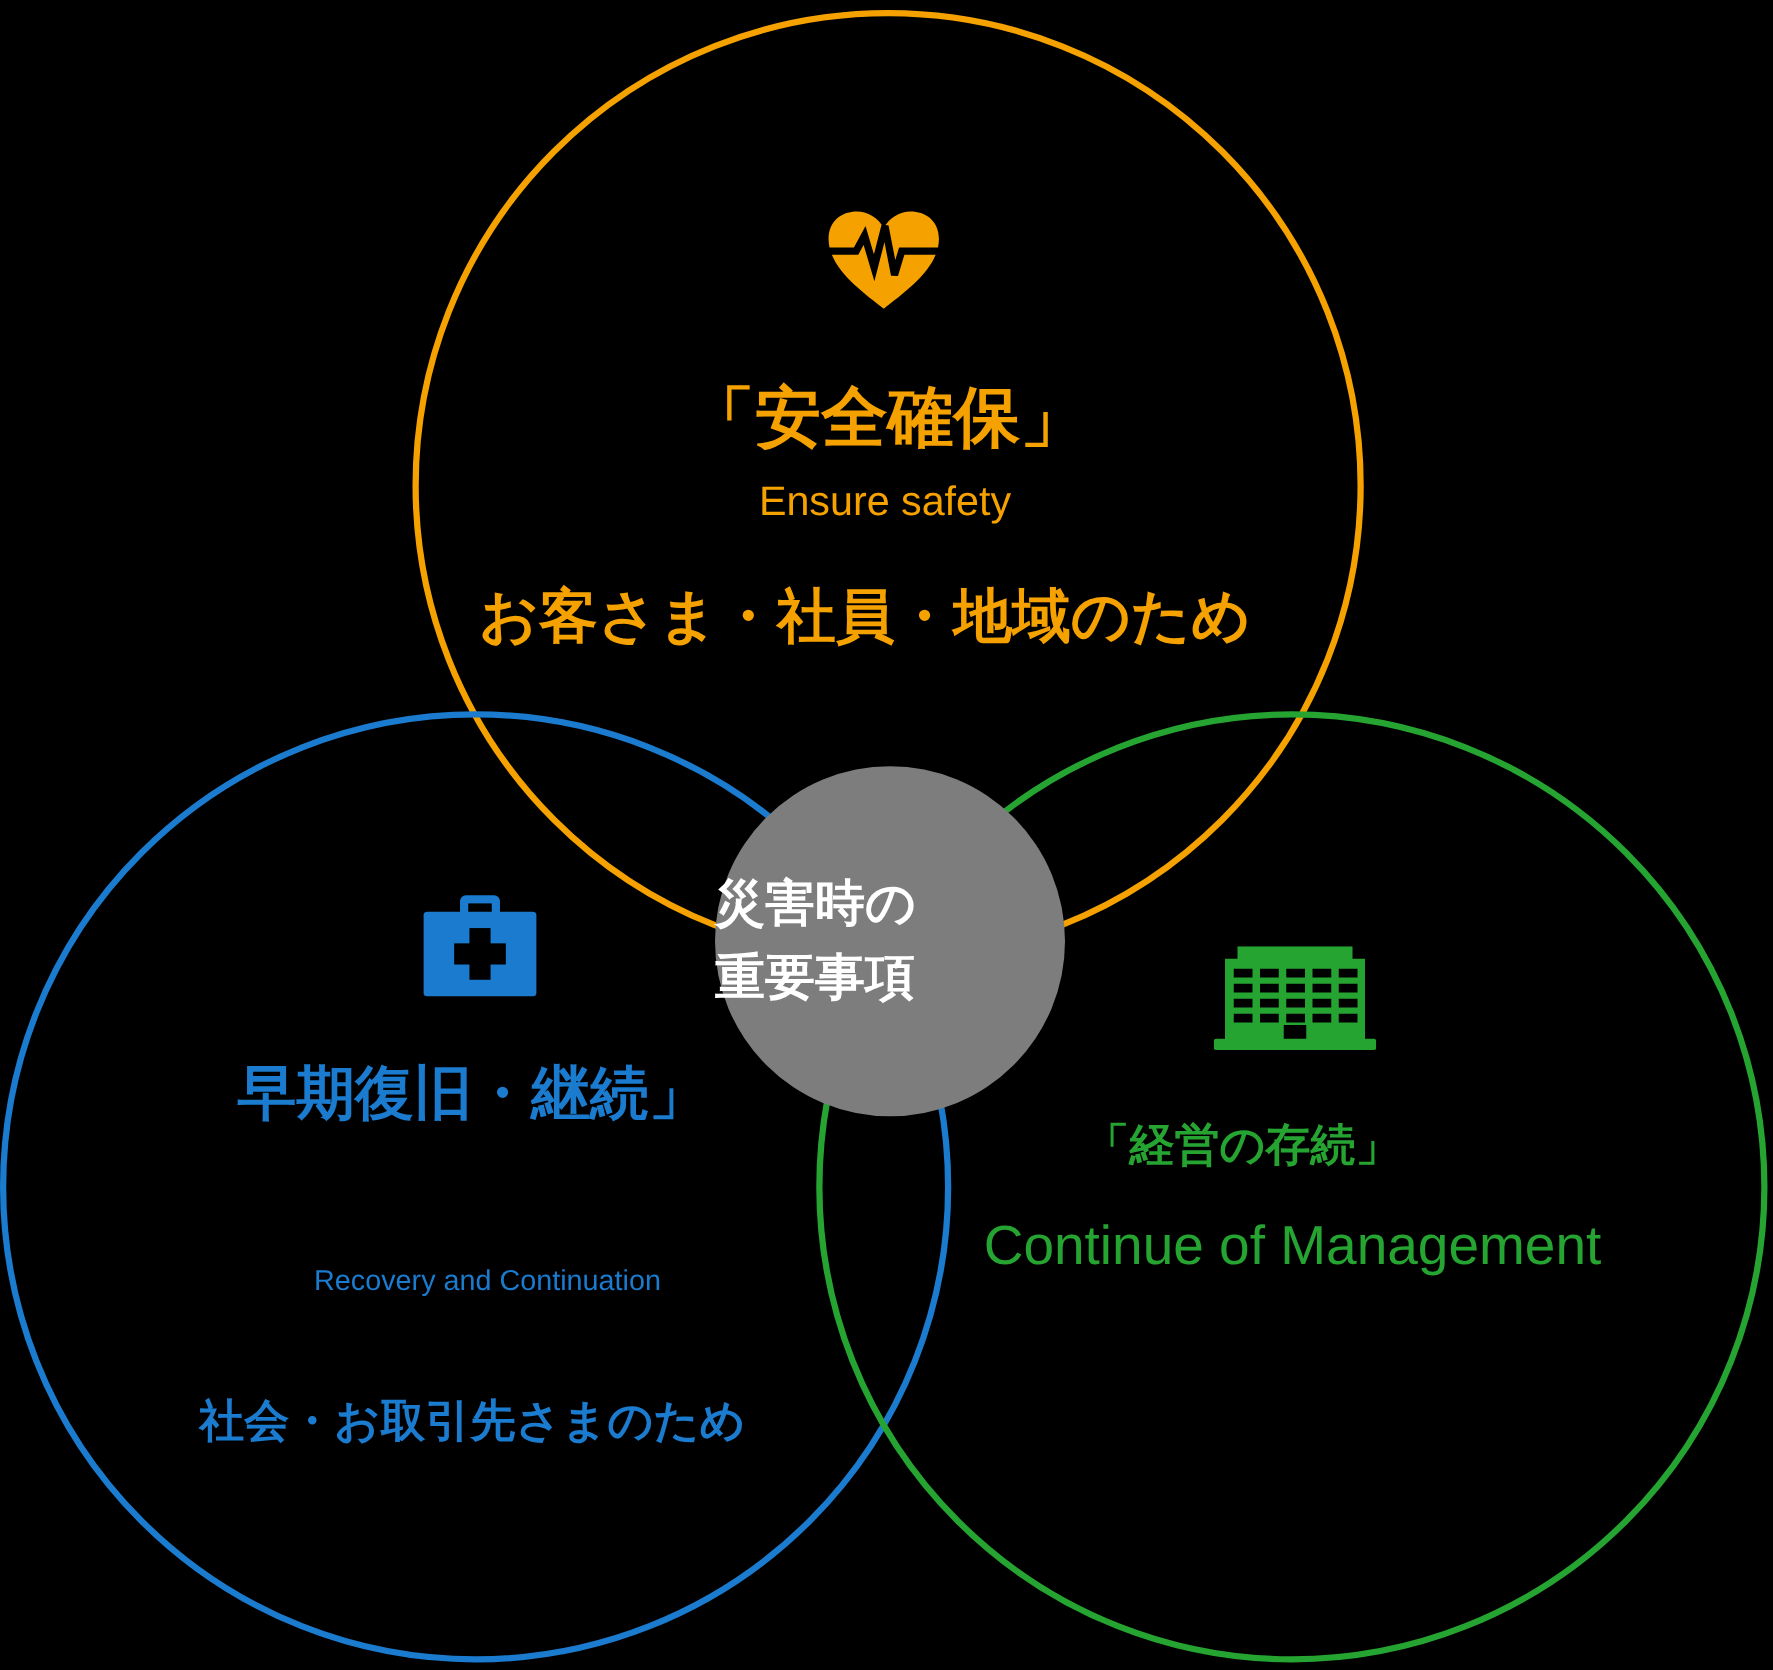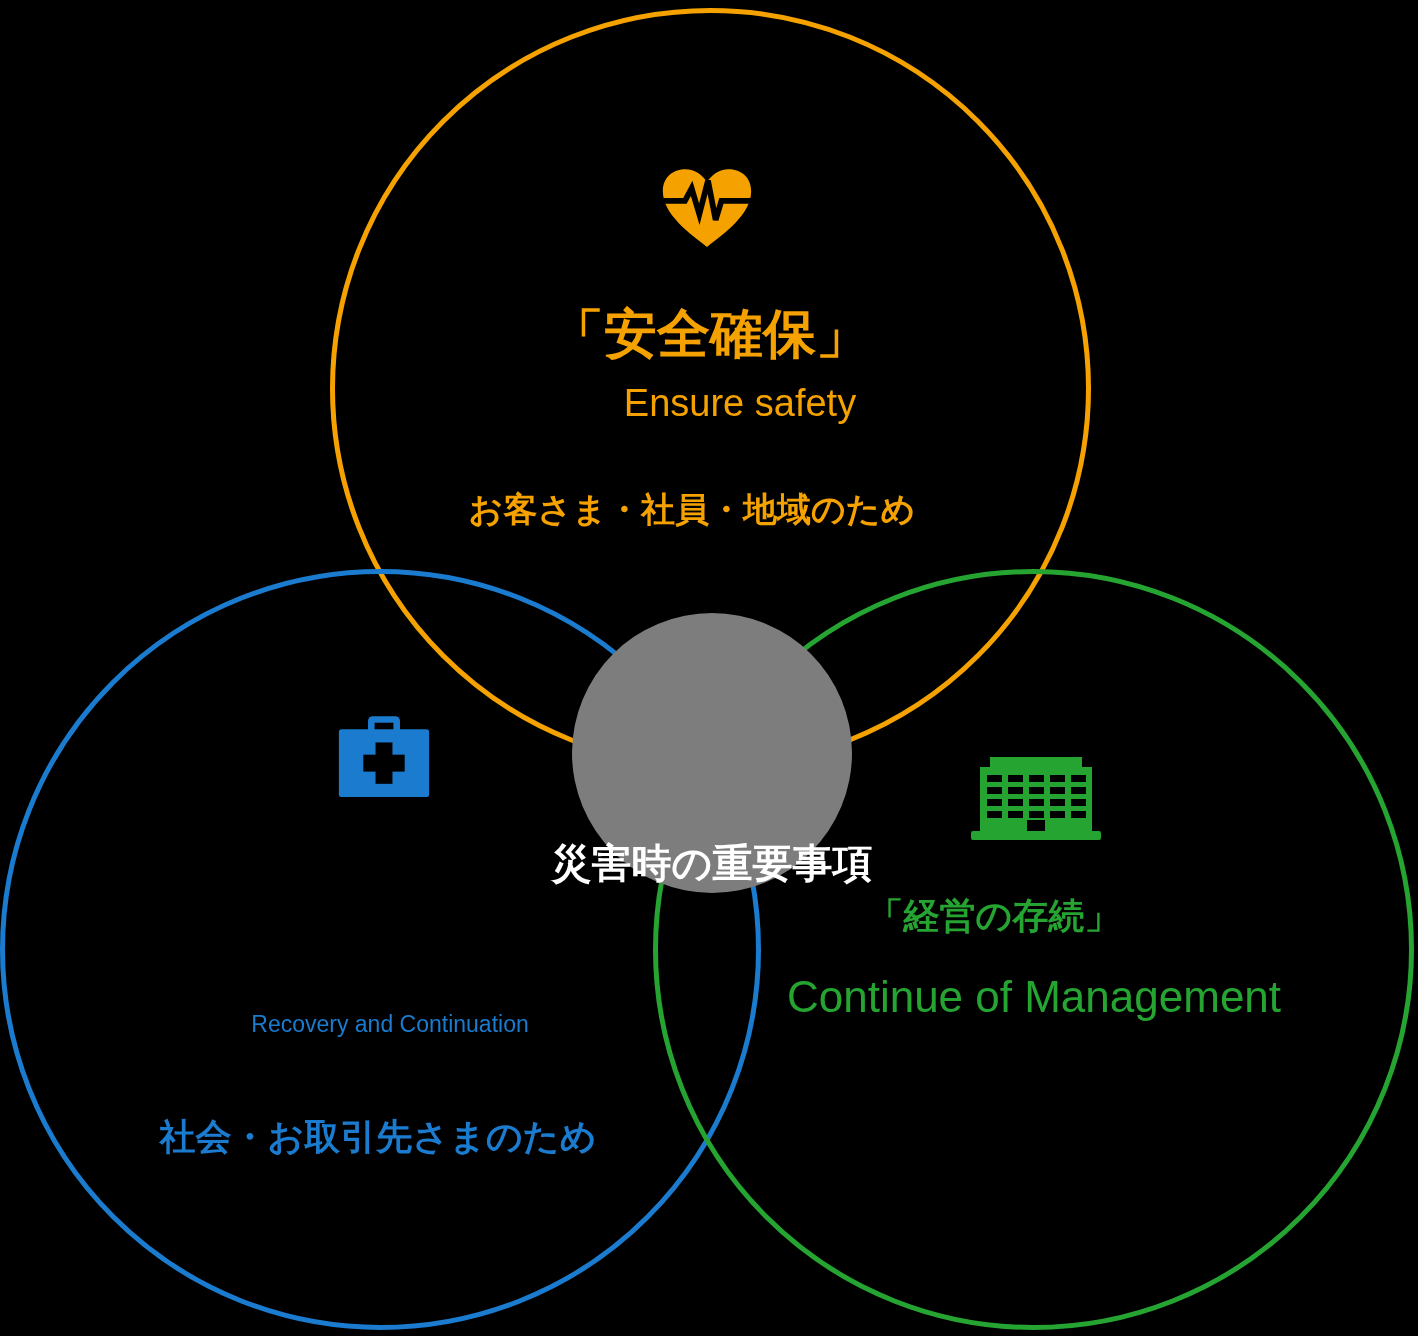--- a/index.html
+++ b/index.html
@@ -31,44 +31,44 @@
   .center-badge {
     position: absolute;
     left: 572px;
     top: 613px;
     width: 280px;
     height: 280px;
     border-radius: 50%;
     background: var(--gray, #7D7D7D);
     z-index: 4;
     display: flex;
-    flex-direction: row;
-    align-items: flex-end;
+    flex-direction: column;
+    align-items: flex-start;
     justify-content: center;
   }
   .center-badge .line {
     color: var(--center_text, #FFFFFF);
     font-size: 40px;
     font-weight: bold;
     line-height: 59px;
     white-space: nowrap;
   }
 
   .abs { position: absolute; transform: translateX(-50%); white-space: nowrap; z-index: 5; }
   .icon { position: absolute; z-index: 5; }
 
   .jp-title { font-weight: bold; text-align: right; }
   .orange { color: var(--orange, #F5A200); }
   .blue   { color: var(--blue,  #1A7BCF); }
   .green  { color: var(--green, #26A431); }
 
   
   .safety-title    { left: 710px; top: 299px;  font-size: 53px; }
-  .safety-sub      { left: 708px; top: 382px;  font-size: 38px; margin-left: 32px; }
-  .safety-aud      { left: 692px; top: 487px;  font-size: 34px; font-weight: bold; }
+  .safety-sub      { left: 708px; top: 382px;  font-size: 33px; }
+  .safety-aud      { left: 692px; top: 462px;  font-size: 47px; font-weight: bold; }
   .heart-icon      { left: 659px; top: 166px; }
 
   
   .recovery-title  { left: 378px; top: 833px;  font-size: 47px; line-height: 81px; text-align: center; }
   .recovery-sub    { left: 390px; top: 1011px; font-size: 23px; }
   .recovery-aud    { left: 378px; top: 1113px; font-size: 36px; font-weight: bold; }
   .firstaid-icon   { left: 337px; top: 716px; }
 
   
   .mgmt-title      { left: 994px; top: 892px;  font-size: 36px; }
@@ -99,20 +99,21 @@
   <div class="abs orange safety-aud">お客さま・社員・地域のため</div>
 
   <svg class="icon firstaid-icon" width="94" height="83" viewBox="0 0 100 88" aria-hidden="true">
     <rect x="33" y="0" width="34" height="22" rx="5" fill="var(--blue, #1A7BCF)"></rect>
     <rect x="40" y="7" width="20" height="15" fill="#000000"></rect>
     <rect x="2" y="14" width="96" height="72" rx="3" fill="var(--blue, #1A7BCF)"></rect>
     <rect x="41" y="28" width="18" height="44" fill="#000000"></rect>
     <rect x="28" y="41" width="44" height="18" fill="#000000"></rect>
   </svg>
   <div class="abs jp-title blue recovery-title">
+    <div>早期復旧・継続」</div>
   </div>
   <div class="abs blue recovery-sub">Recovery and Continuation</div>
   <div class="abs blue recovery-aud">社会・お取引先さまのため</div>
 
   <svg class="icon building-icon" width="130" height="84" viewBox="0 0 130 84" aria-hidden="true">
     <rect x="19" y="0" width="92" height="16" fill="var(--green, #26A431)"></rect>
     <rect x="9" y="10" width="112" height="66" fill="var(--green, #26A431)"></rect>
     <rect x="0" y="74" width="130" height="9" rx="2" fill="var(--green, #26A431)"></rect>
     <g fill="#000000">
       <rect x="16" y="18" width="15" height="7"></rect>

